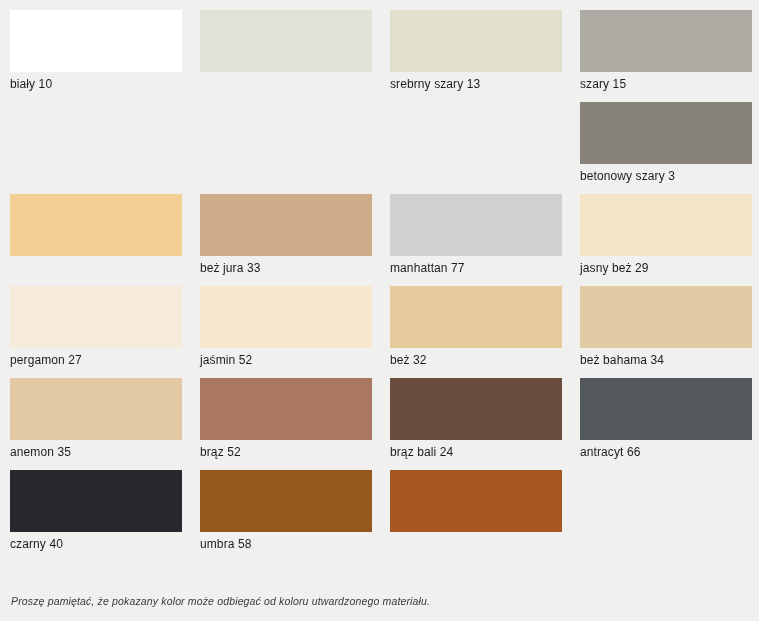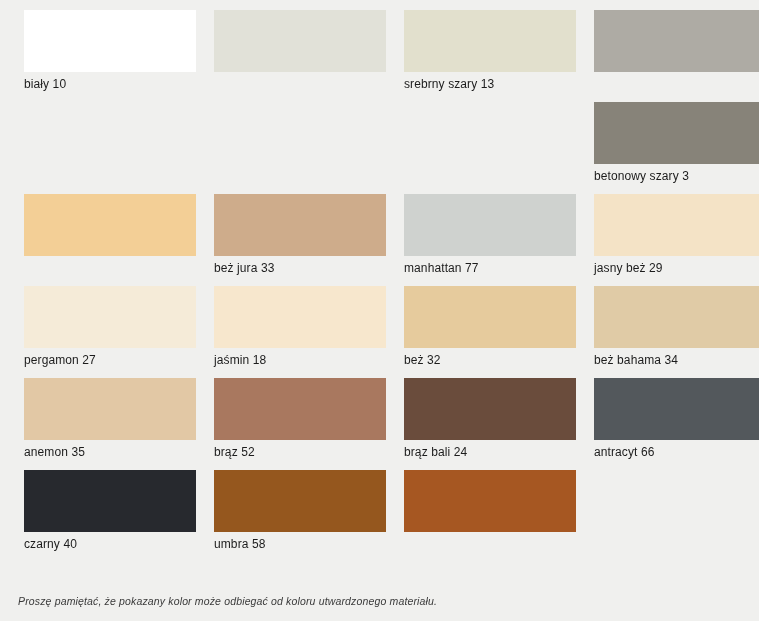--- a/index.html
+++ b/index.html
@@ -14,21 +14,21 @@
     font-family: "Liberation Sans", sans-serif;
     overflow: hidden;
     position: relative;
   }
 
   .palette {
     position: relative;
     width: 759px;
     height: 621px;
     box-sizing: border-box;
-    padding: 10px 0 0 14px;
+    padding: 10px 0 0 0;
   }
 
   
   .grid {
     display: grid;
     grid-template-columns: repeat(4, 190px);
     column-gap: 0px;
     row-gap: 0px;
     padding-left: 10px;
     box-sizing: border-box;
@@ -56,21 +56,21 @@
     font-size: 12px;
     line-height: 14px;
     color: #1c1c1c;
     padding-top: 5px;
     letter-spacing: 0.1px;
     white-space: nowrap;
   }
 
   .disclaimer {
     position: absolute;
-    left: 18px;
+    left: 11px;
     bottom: 13px;
     font-size: 10.5px;
     font-style: italic;
     color: #3a3a3a;
     letter-spacing: 0.15px;
     line-height: 13px;
     white-space: nowrap;
   }
 </style>
 </head>
@@ -84,20 +84,21 @@
       </div>
       <div class="cell">
         <div class="swatch" style="background: rgb(225, 225, 216);"></div>
       </div>
       <div class="cell">
         <div class="swatch" style="background: rgb(226, 224, 205);"></div>
         <div class="swatch-label">srebrny szary 13</div>
       </div>
       <div class="cell">
         <div class="swatch" style="background: rgb(174, 171, 164);"></div>
+        <div class="swatch-label">szary 15</div>
       </div>
       <div class="cell empty">
         <div class="swatch"></div>
         <div class="swatch-label"></div>
       </div>
       <div class="cell empty">
         <div class="swatch"></div>
         <div class="swatch-label"></div>
       </div>
       <div class="cell empty">
@@ -122,21 +123,21 @@
       <div class="cell">
         <div class="swatch" style="background: rgb(244, 227, 198);"></div>
         <div class="swatch-label">jasny beż 29</div>
       </div>
       <div class="cell">
         <div class="swatch" style="background: rgb(245, 235, 216);"></div>
         <div class="swatch-label">pergamon 27</div>
       </div>
       <div class="cell">
         <div class="swatch" style="background: rgb(247, 231, 205);"></div>
-        <div class="swatch-label">jaśmin 18</div>
+        <div class="swatch-label">jaśmin 52</div>
       </div>
       <div class="cell">
         <div class="swatch" style="background: rgb(230, 203, 157);"></div>
         <div class="swatch-label">beż 32</div>
       </div>
       <div class="cell">
         <div class="swatch" style="background: rgb(224, 203, 166);"></div>
         <div class="swatch-label">beż bahama 34</div>
       </div>
       <div class="cell">

